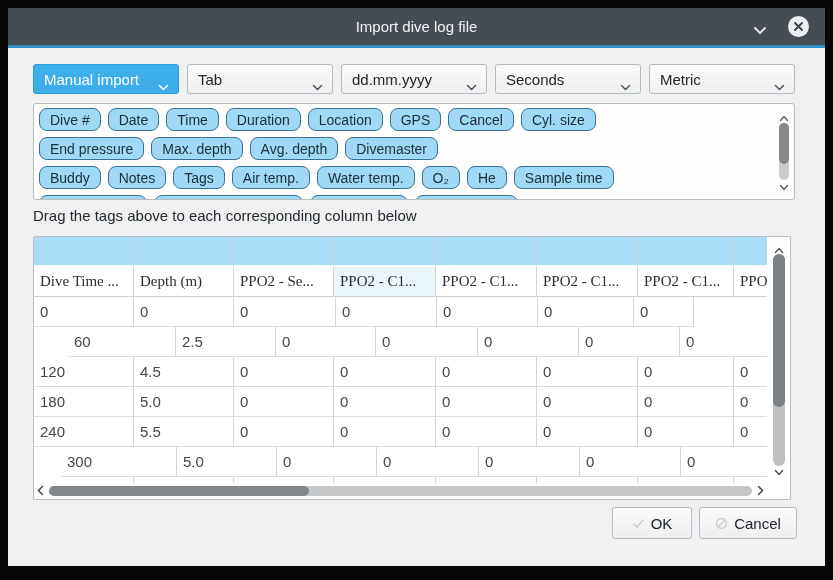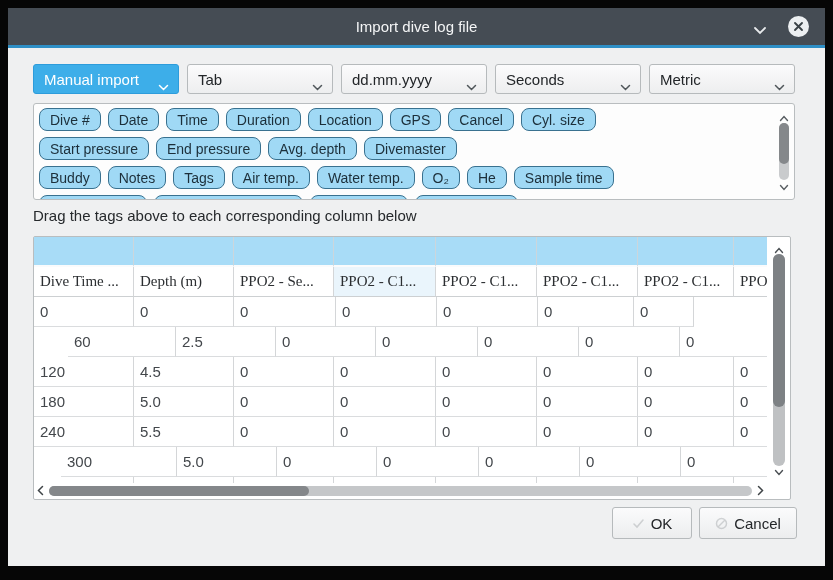--- a/index.html
+++ b/index.html
@@ -200,22 +200,22 @@
           <span class="tag">Dive #</span>
           <span class="tag">Date</span>
           <span class="tag">Time</span>
           <span class="tag">Duration</span>
           <span class="tag">Location</span>
           <span class="tag">GPS</span>
           <span class="tag">Cancel</span>
           <span class="tag">Cyl. size</span>
         </div>
         <div class="tag-row">
-          <span class="tag">Start pressure</span>
           <span class="tag">End pressure</span>
+          <span class="tag">Max. depth</span>
           <span class="tag">Avg. depth</span>
           <span class="tag">Divemaster</span>
         </div>
         <div class="tag-row">
           <span class="tag">Buddy</span>
           <span class="tag">Notes</span>
           <span class="tag">Tags</span>
           <span class="tag">Air temp.</span>
           <span class="tag">Water temp.</span>
           <span class="tag">O₂</span>

